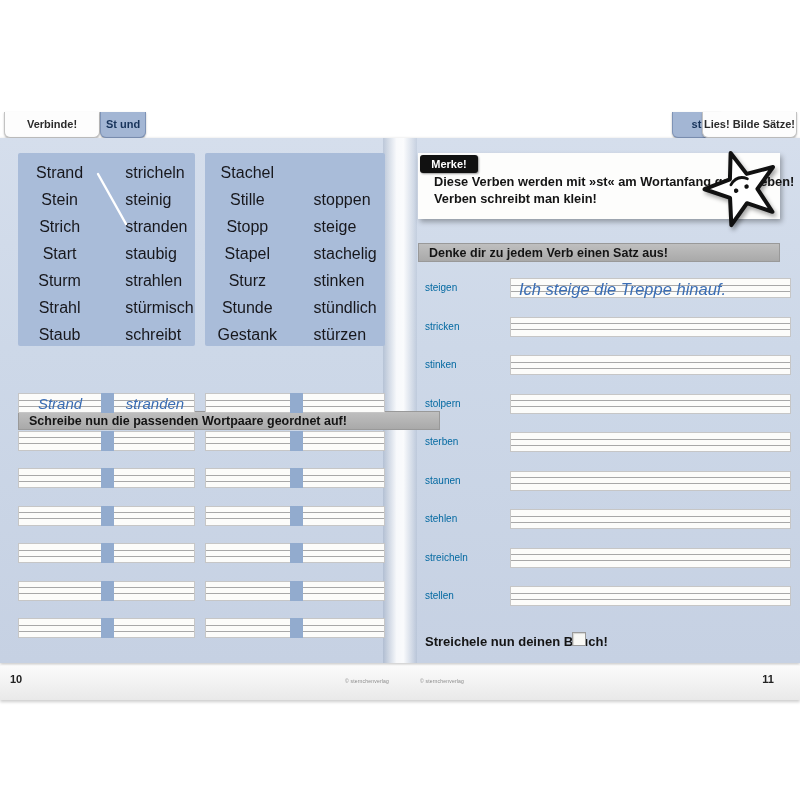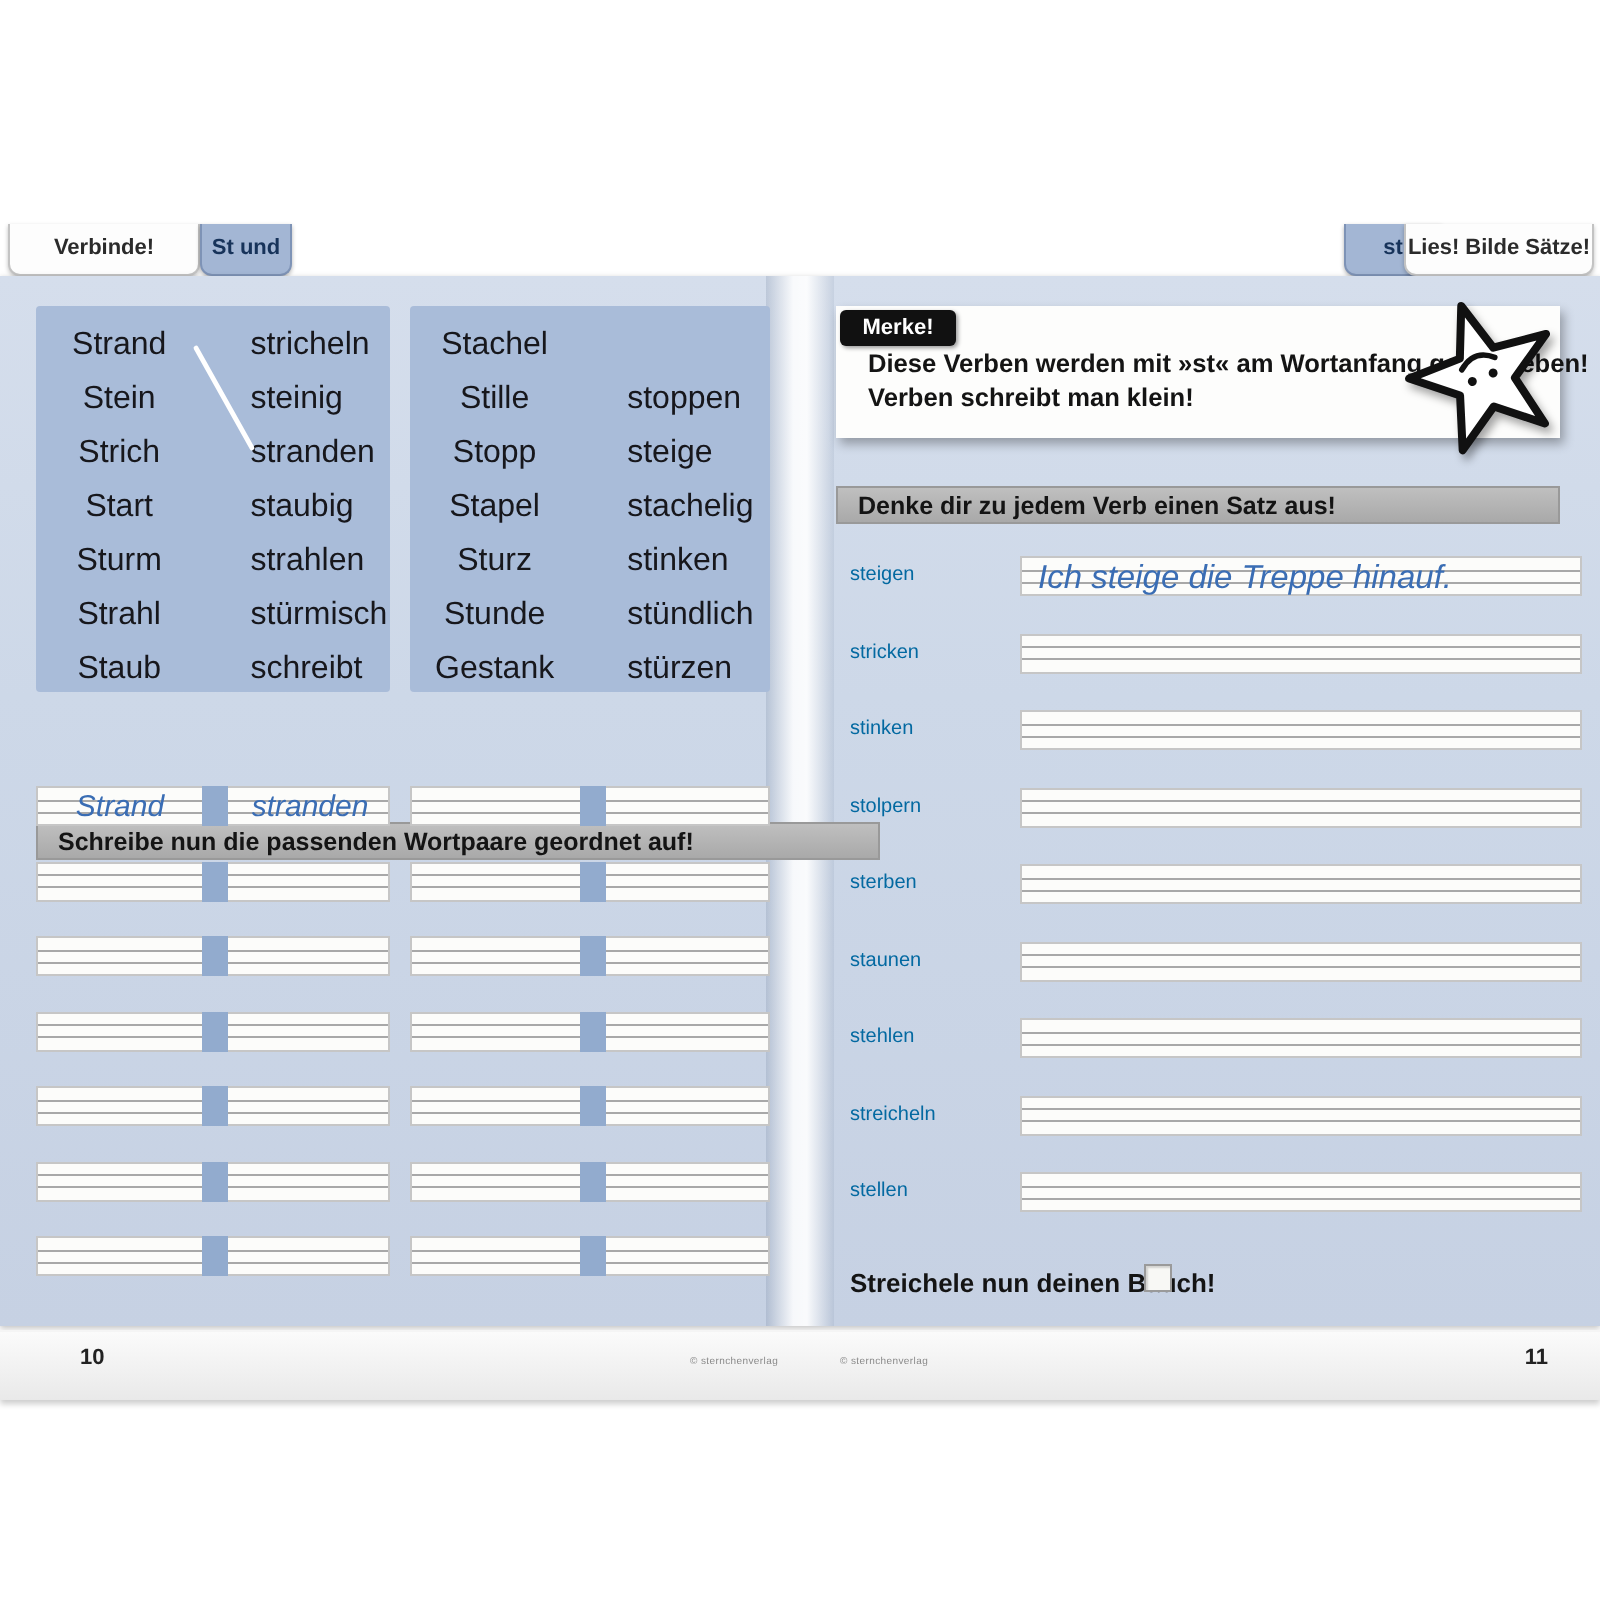--- a/index.html
+++ b/index.html
@@ -278,20 +278,20 @@
         <div class="writebox" style="left: 510px; top: 476px; width: 281px;">
           <div class="ruleline" style="top: 33%;"></div>
           <div class="ruleline" style="top: 66%;"></div>
         </div>
       </div>
 
     <span class="taskline" style="left:425px;top:524px;">Streichele nun deinen Bauch!</span>
     <div class="checkbox" style="left:572px;top:522px;"></div>
 
     <div class="footer">
-      <span class="pagenum" style="left:40px;">10</span>
+      <span class="pagenum" style="left:10px;">10</span>
       <span class="pagenum" style="right:26px;">11</span>
       <span class="copyright" style="left:345px;">© sternchenverlag</span>
       <span class="copyright" style="left:420px;">© sternchenverlag</span>
     </div>
 
   </div>
 </div>
 
 </body></html>

